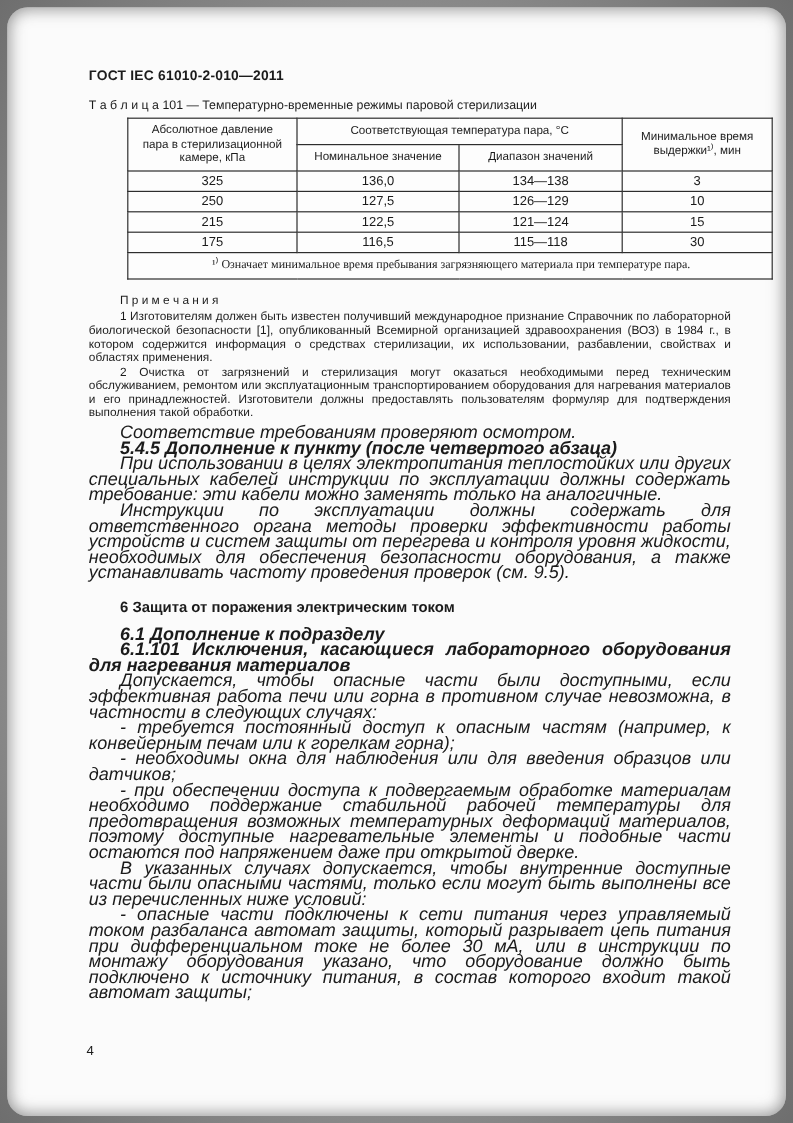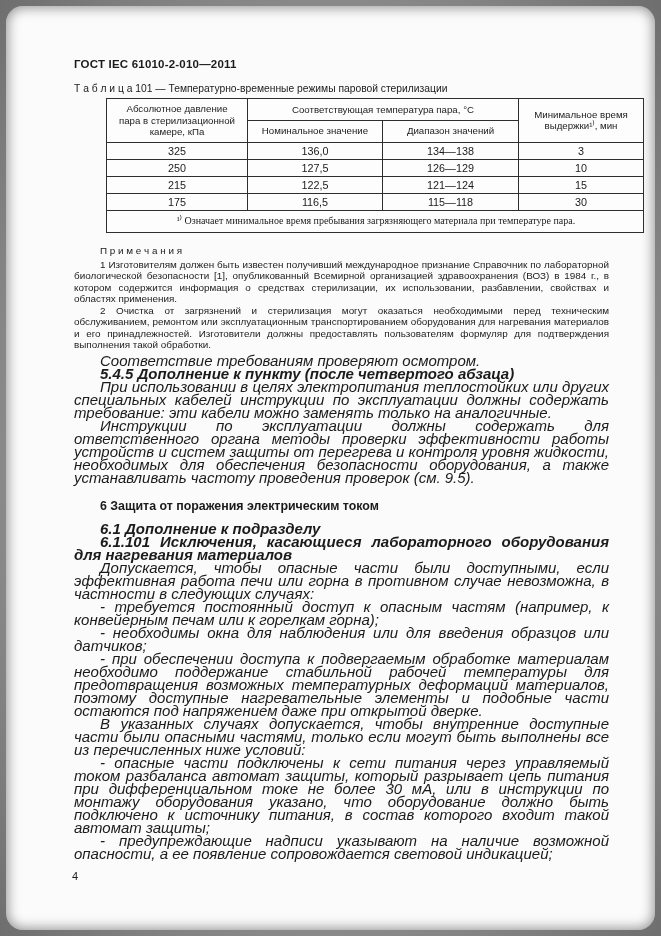--- a/index.html
+++ b/index.html
@@ -111,19 +111,18 @@
     <p class="h6">6  Защита от поражения электрическим током</p>
 
     <p class="t bold">6.1  Дополнение к подразделу</p>
     <p class="t bold">6.1.101  Исключения, касающиеся лабораторного оборудования для нагревания материалов</p>
     <p class="t">Допускается, чтобы опасные части были доступными, если эффективная работа печи или горна в противном случае невозможна, в частности в следующих случаях:</p>
     <p class="t">-  требуется постоянный доступ к опасным частям (например, к конвейерным печам или к горелкам горна);</p>
     <p class="t">-  необходимы окна для наблюдения или для введения образцов или датчиков;</p>
     <p class="t">-  при обеспечении доступа к подвергаемым обработке материалам необходимо поддержание стабильной рабочей температуры для предотвращения возможных температурных деформаций материалов, поэтому доступные нагревательные элементы и подобные части остаются под напряжением даже при открытой дверке.</p>
     <p class="t">В указанных случаях допускается, чтобы внутренние доступные части были опасными частями, только если могут быть выполнены все из перечисленных ниже условий:</p>
     <p class="t">-  опасные части подключены к сети питания через управляемый током разбаланса автомат защиты, который разрывает цепь питания при дифференциальном токе не более 30 мА, или в инструкции по монтажу оборудования указано, что оборудование должно быть подключено к источнику питания, в состав которого входит такой автомат защиты;</p>
-    <p class="t">-  предупреждающие надписи указывают на наличие возможной опасности, а ее появление сопровождается световой индикацией;</p>
 
   </div>
 
   <div class="page-number">4</div>
 
 </div>
 
 </body></html>

